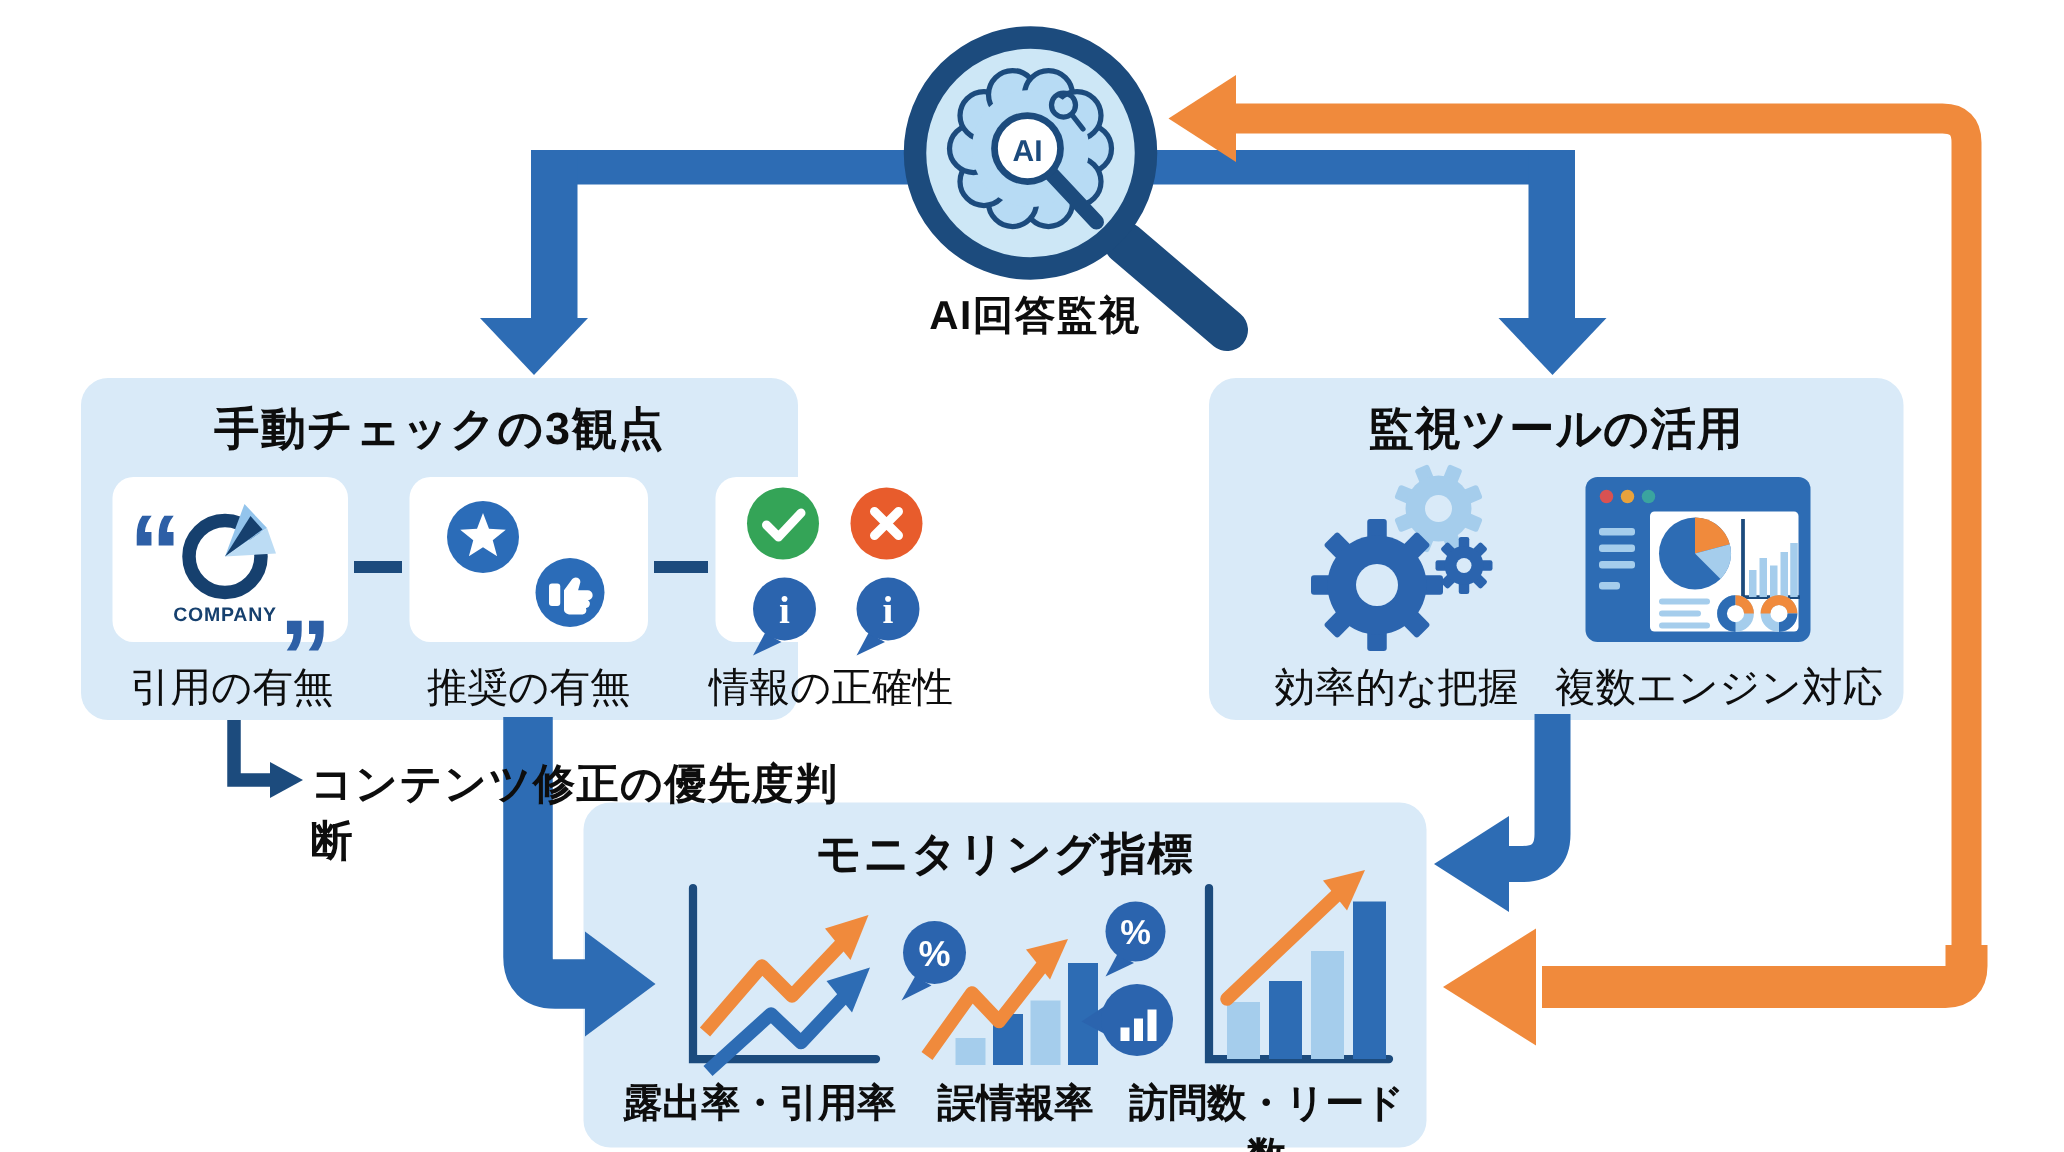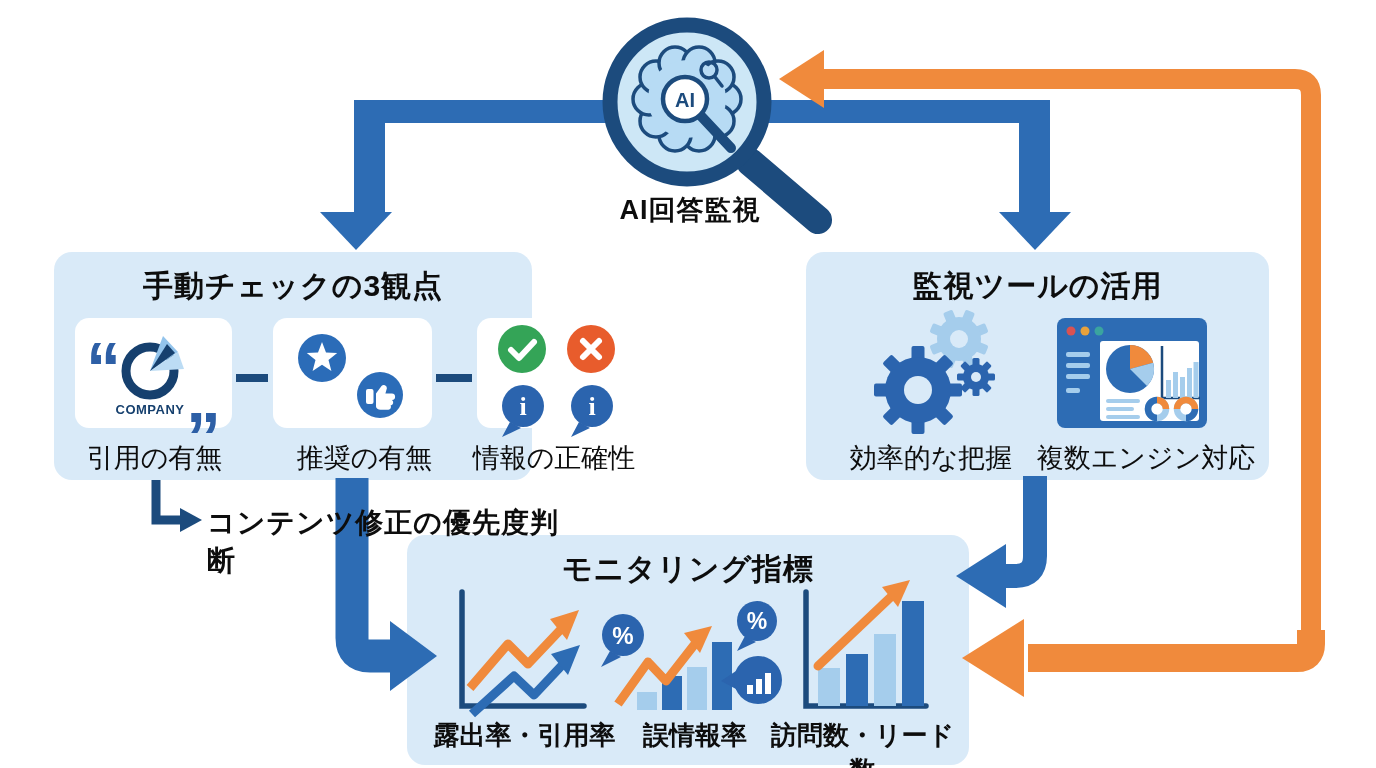--- a/index.html
+++ b/index.html
@@ -7,21 +7,21 @@
     --icon_blue:#2b64ae; --light_blue:#a5cdec; --lens_blue:#cde7f6; --brain_blue:#b7dbf4;
     --orange:#f08a3c; --green:#34a457; --red_orange:#e85c2c; --logo_blue:#16406e;
     --quote_blue:#2d5fa6; --text:#0d0d0d; --canvas:#ffffff;
   }
   *{margin:0;padding:0;box-sizing:border-box}
   html,body{background:#e8e8e8;font-family:"Liberation Sans","DejaVu Sans",sans-serif;}
   .canvas{position:relative;width:1376px;height:768px;background:var(--canvas);overflow:hidden;margin:0 auto;}
   .panel{position:absolute;background:var(--panel);border-radius:18px;z-index:1;}
   .panel-left{left:54px;top:252px;width:478px;height:228px;}
   .panel-right{left:806px;top:252px;width:463px;height:228px;}
-  .panel-bottom{left:407px;top:535px;width:562px;height:230px;}
+  .panel-bottom{left:389px;top:535px;width:562px;height:230px;}
   .panel-title{position:absolute;left:0;top:14px;width:100%;text-align:center;
     font-size:30px;font-weight:700;color:var(--text);letter-spacing:1px;}
   .card{position:absolute;background:var(--card);border-radius:14px;top:66px;height:110px;}
   .card-1{left:21px;width:157px;}
   .card-2{left:219px;width:159px;}
   .card-3{left:423px;width:160px;}
   .item-label{position:absolute;top:188px;text-align:center;font-size:27px;font-weight:400;color:var(--text);}
   .bottom-label{position:absolute;top:183px;text-align:center;font-size:26px;font-weight:700;color:var(--text);}
   .overlay{position:absolute;left:0;top:0;z-index:2;pointer-events:none;}
   .floating-label{position:absolute;z-index:3;font-weight:700;color:var(--text);}
@@ -42,21 +42,21 @@
 <body>
 
 <div class="canvas">
 
   <section class="panel panel-left">
     <div class="panel-title">手動チェックの3観点</div>
     <div class="card card-1"></div>
     <div class="card card-2"></div>
     <div class="card card-3"></div>
     <div class="item-label" style="left:18px;width:165px;">引用の有無</div>
-    <div class="item-label" style="left:228px;width:165px;">推奨の有無</div>
+    <div class="item-label" style="left:216px;width:165px;">推奨の有無</div>
     <div class="item-label" style="left:414px;width:172px;">情報の正確性</div>
   </section>
 
   <section class="panel panel-right">
     <div class="panel-title">監視ツールの活用</div>
     <div class="item-label" style="left:228px;width:224px;">複数エンジン対応</div>
     <div class="item-label" style="left:30px;width:190px;">効率的な把握</div>
   </section>
 
   <section class="panel panel-bottom">

